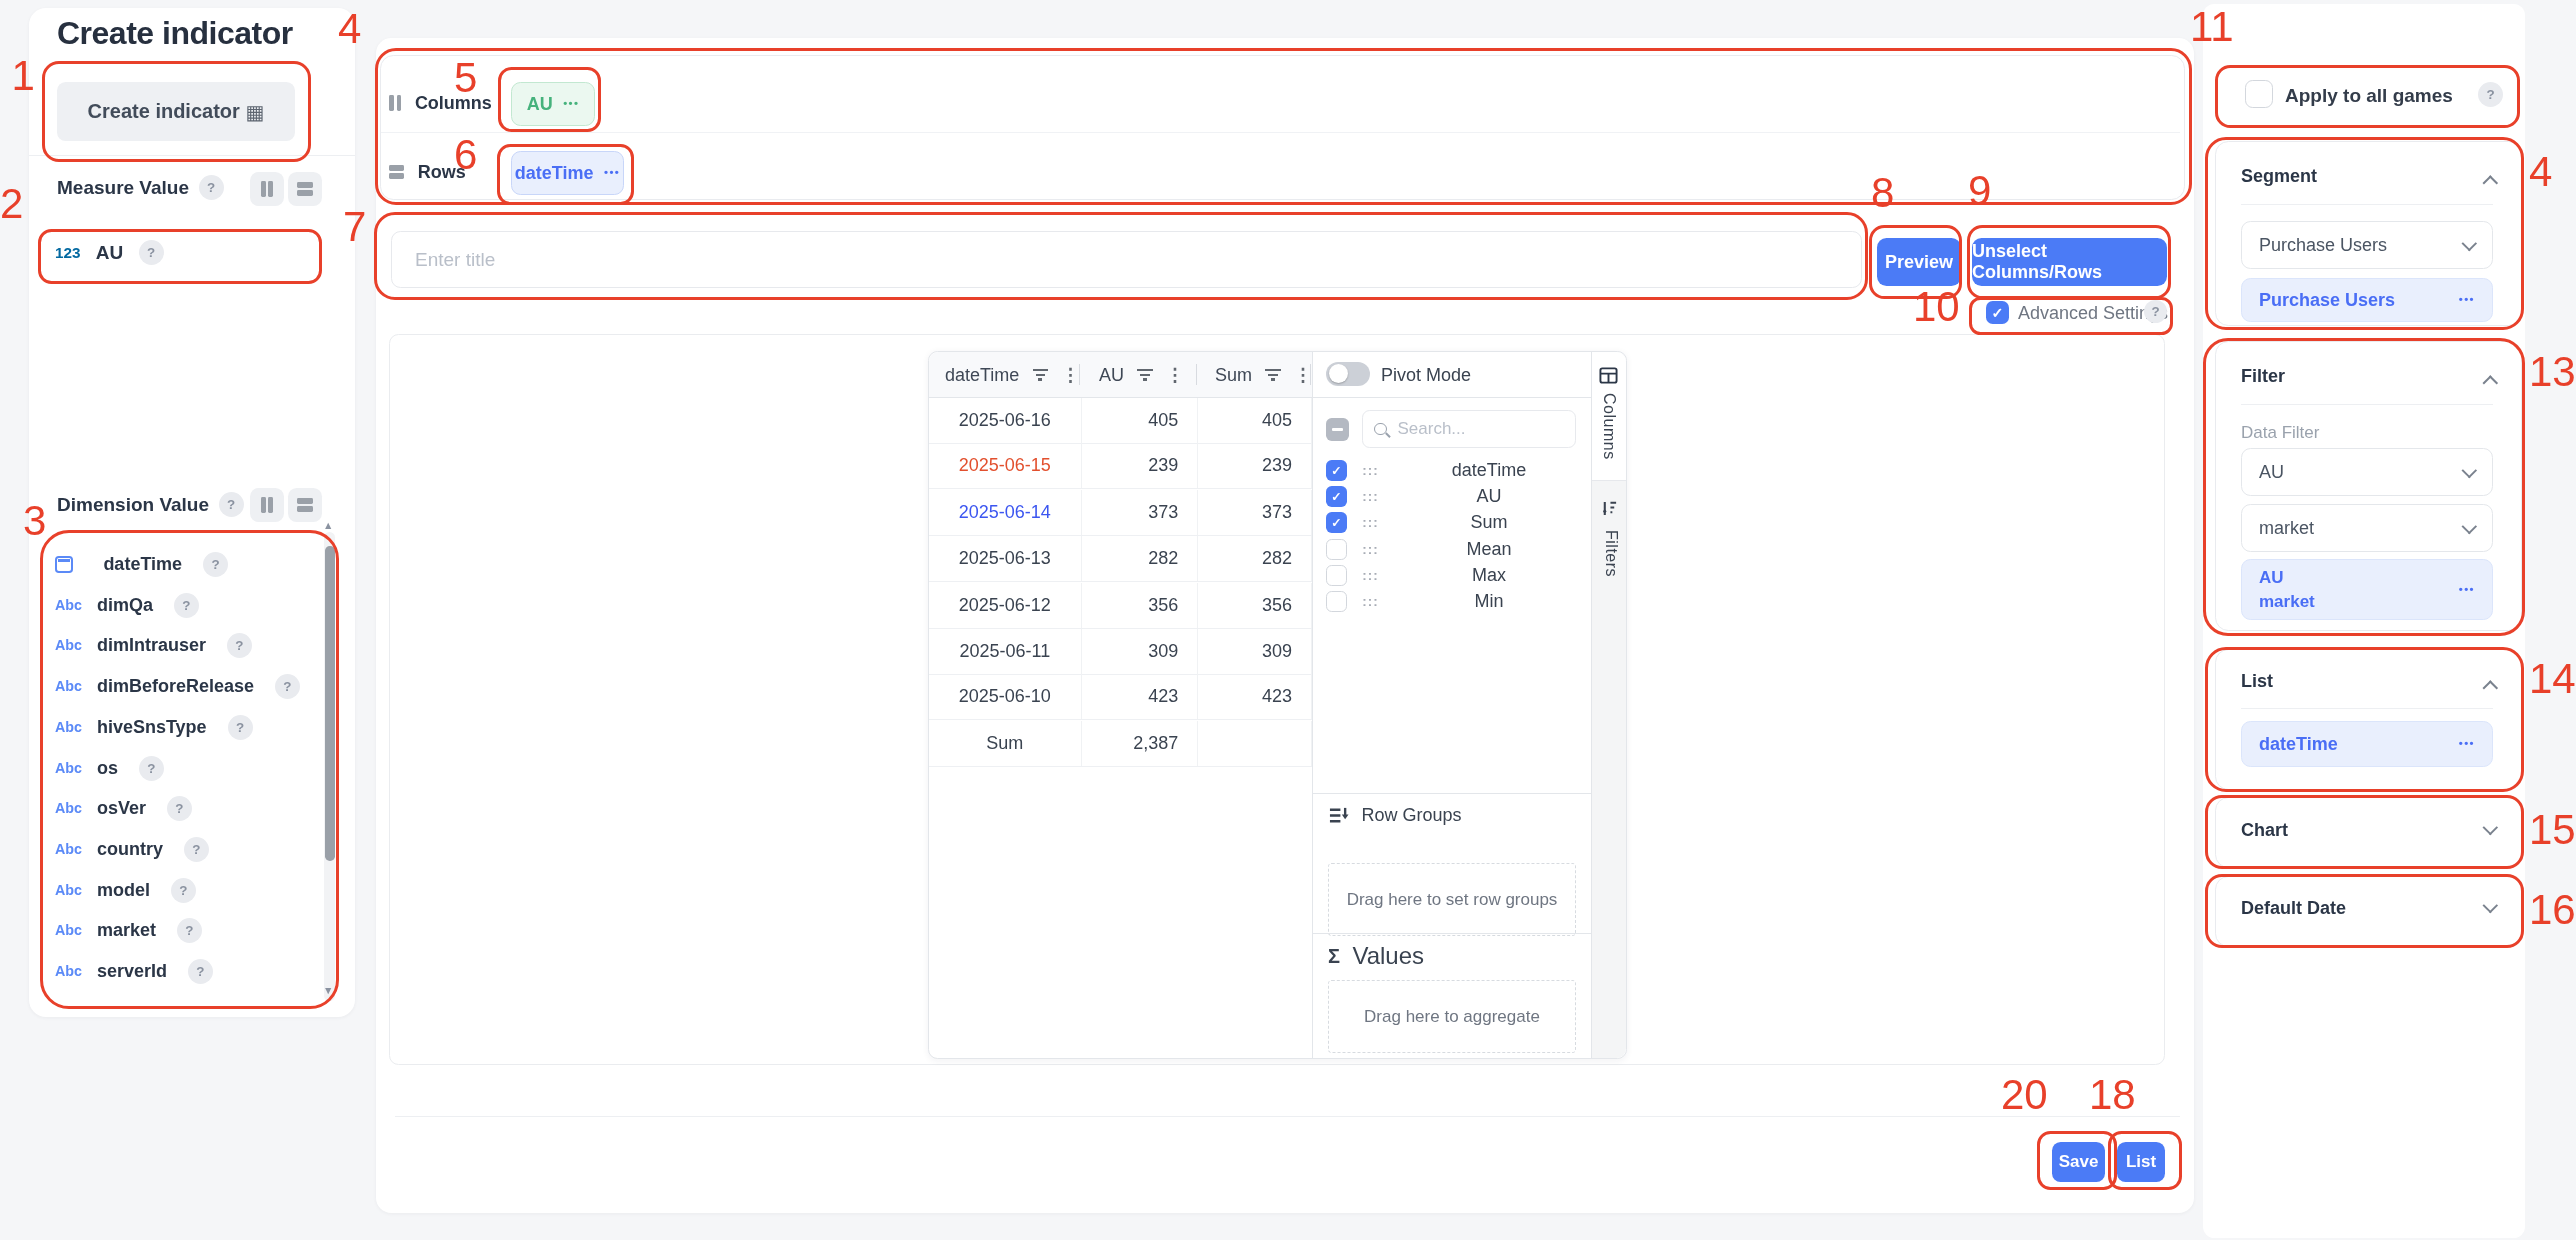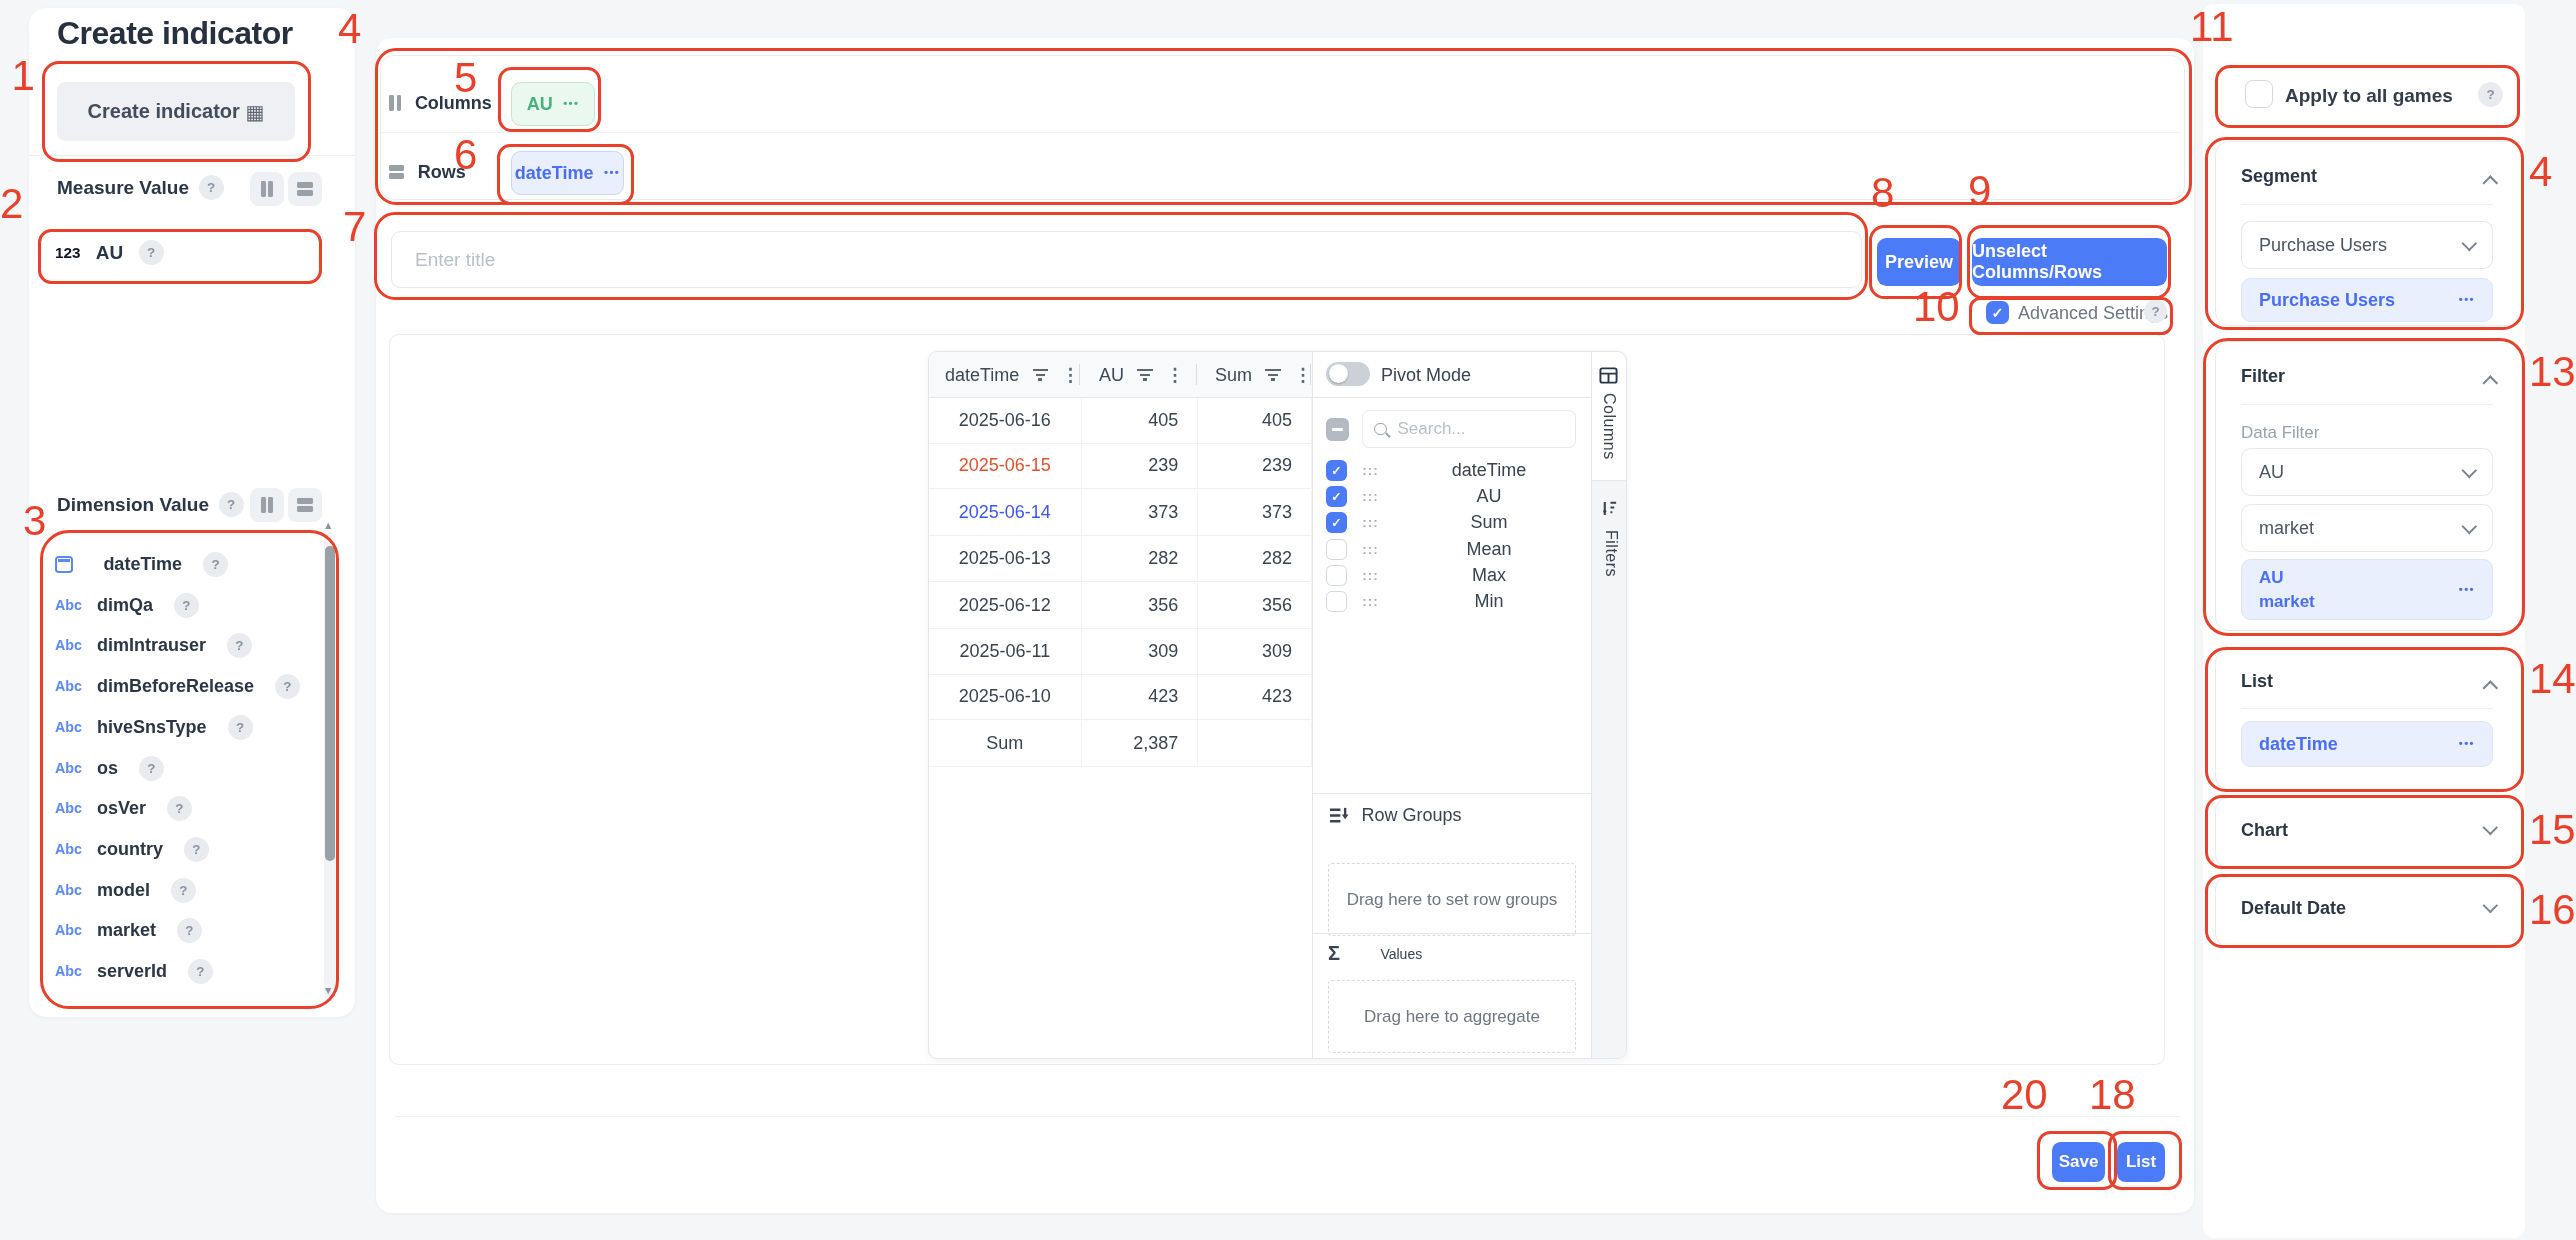--- a/index.html
+++ b/index.html
@@ -100,21 +100,21 @@
       </span>
     </div>
   <div class="gbtn" style="left:288px;top:172px;width:34px;height:34px;">
       <span class="ic-rows">
         <i></i>
         <i></i>
       </span>
     </div>
 
   <div class="abs frow" style="left:55px;top:240px;gap:15.3px;">
-    <span style="color:#0f172a;font-size:15.3px;font-weight:bold;">123</span>
+    <span style="color:#0369a1;font-size:15.3px;font-weight:bold;">123</span>
     <span style="font-size:19px;font-weight:bold;color:#2b3647;">AU</span>
     <span class="badge">?</span>
   </div>
 
   <div class="abs frow" style="left:57px;top:492px;gap:9.5px;">
     <span class="ttl" style="font-size:19px;">Dimension Value</span>
     <span class="badge">?</span>
   </div>
   <div class="gbtn" style="left:250px;top:488px;width:34px;height:34px;">
       <span class="ic-cols">
@@ -353,21 +353,21 @@
         <path d="M18 2v8" stroke="#3a4350" stroke-width="2.5" fill="none"></path>
         <path d="M14.5 9l3.5 5 3.5-5z" fill="#3a4350"></path>
       </svg>
     <span style="font-size:18px;">Row Groups</span>
   </div>
   <div class="dashbox" style="left:1328px;top:863px;width:246px;height:71px;">Drag here to set row groups</div>
 
   <div class="hline" style="left:1313px;top:933px;width:278px;background:#e3e6ea;"></div>
   <div class="abs frow" style="left:1328px;top:942px;gap:12.4px;">
     <span style="font-size:20px;font-weight:bold;color:#3a4350;">Σ</span>
-    <span style="font-size:14px;margin-left:28px;">Values</span>
+    <span style="font-size:24px;">Values</span>
   </div>
   <div class="dashbox" style="left:1328px;top:980px;width:246px;height:71px;">Drag here to aggregate</div>
 
   <div class="abs" style="left:1591px;top:352px;width:35px;height:706px;background:#f4f5f6;border-left:1.4px solid #e3e6ea;box-sizing:border-box;border-top-right-radius:9.5px;border-bottom-right-radius:9.5px;"></div>
   <div class="abs" style="left:1592px;top:352px;width:34px;height:128px;background:#fff;border-top-right-radius:9.5px;"></div>
   <svg class="abs" width="19" height="19" viewBox="0 0 20 20" style="left:1599px;top:366px;">
       <rect x="1.5" y="2.5" width="17" height="15" rx="2" fill="none" stroke="#2b3647" stroke-width="2"></rect>
       <path d="M1.5 8h17M10 8v9.5" stroke="#2b3647" stroke-width="2"></path>
     </svg>
   <span class="vtext abs" style="left:1600px;top:393px;">Columns</span>

